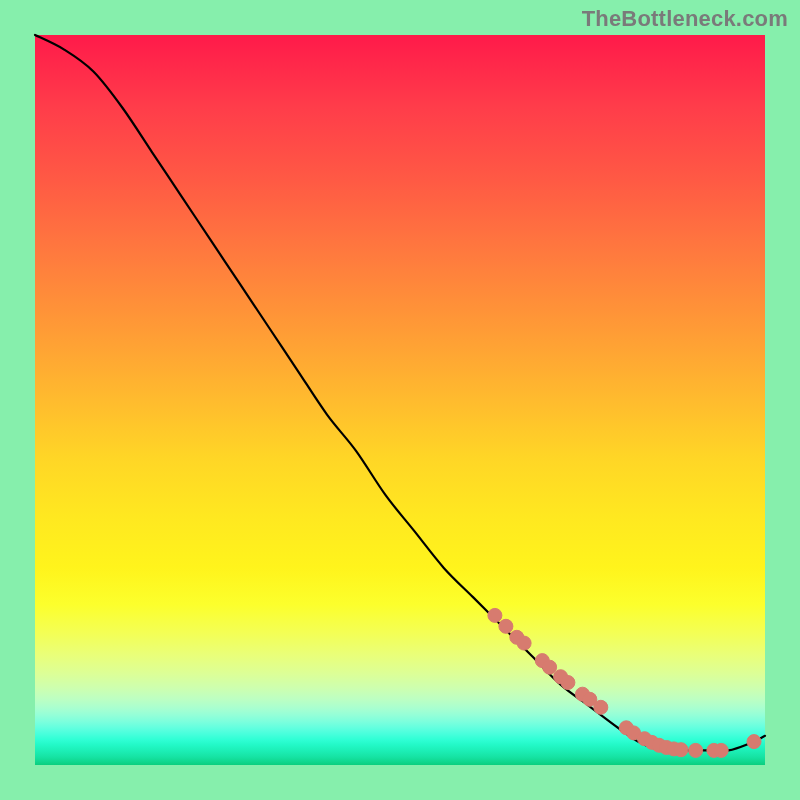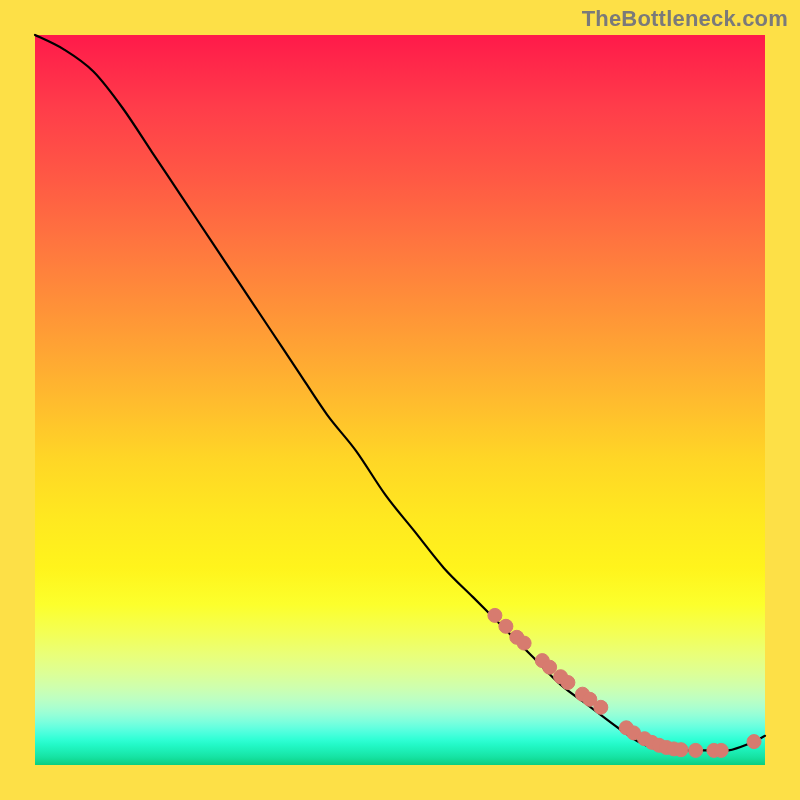--- a/index.html
+++ b/index.html
@@ -7,21 +7,21 @@
     padding: 0;
     width: 800px;
     height: 800px;
     background: #000;
     overflow: hidden;
   }
   .wrap {
     position: relative;
     width: 800px;
     height: 800px;
-    background: #fde047;
+    background: #86efac;
   }
   .plot {
     position: absolute;
     left: 35px;
     top: 35px;
     width: 730px;
     height: 730px;
     
     background: linear-gradient(
       to bottom,

